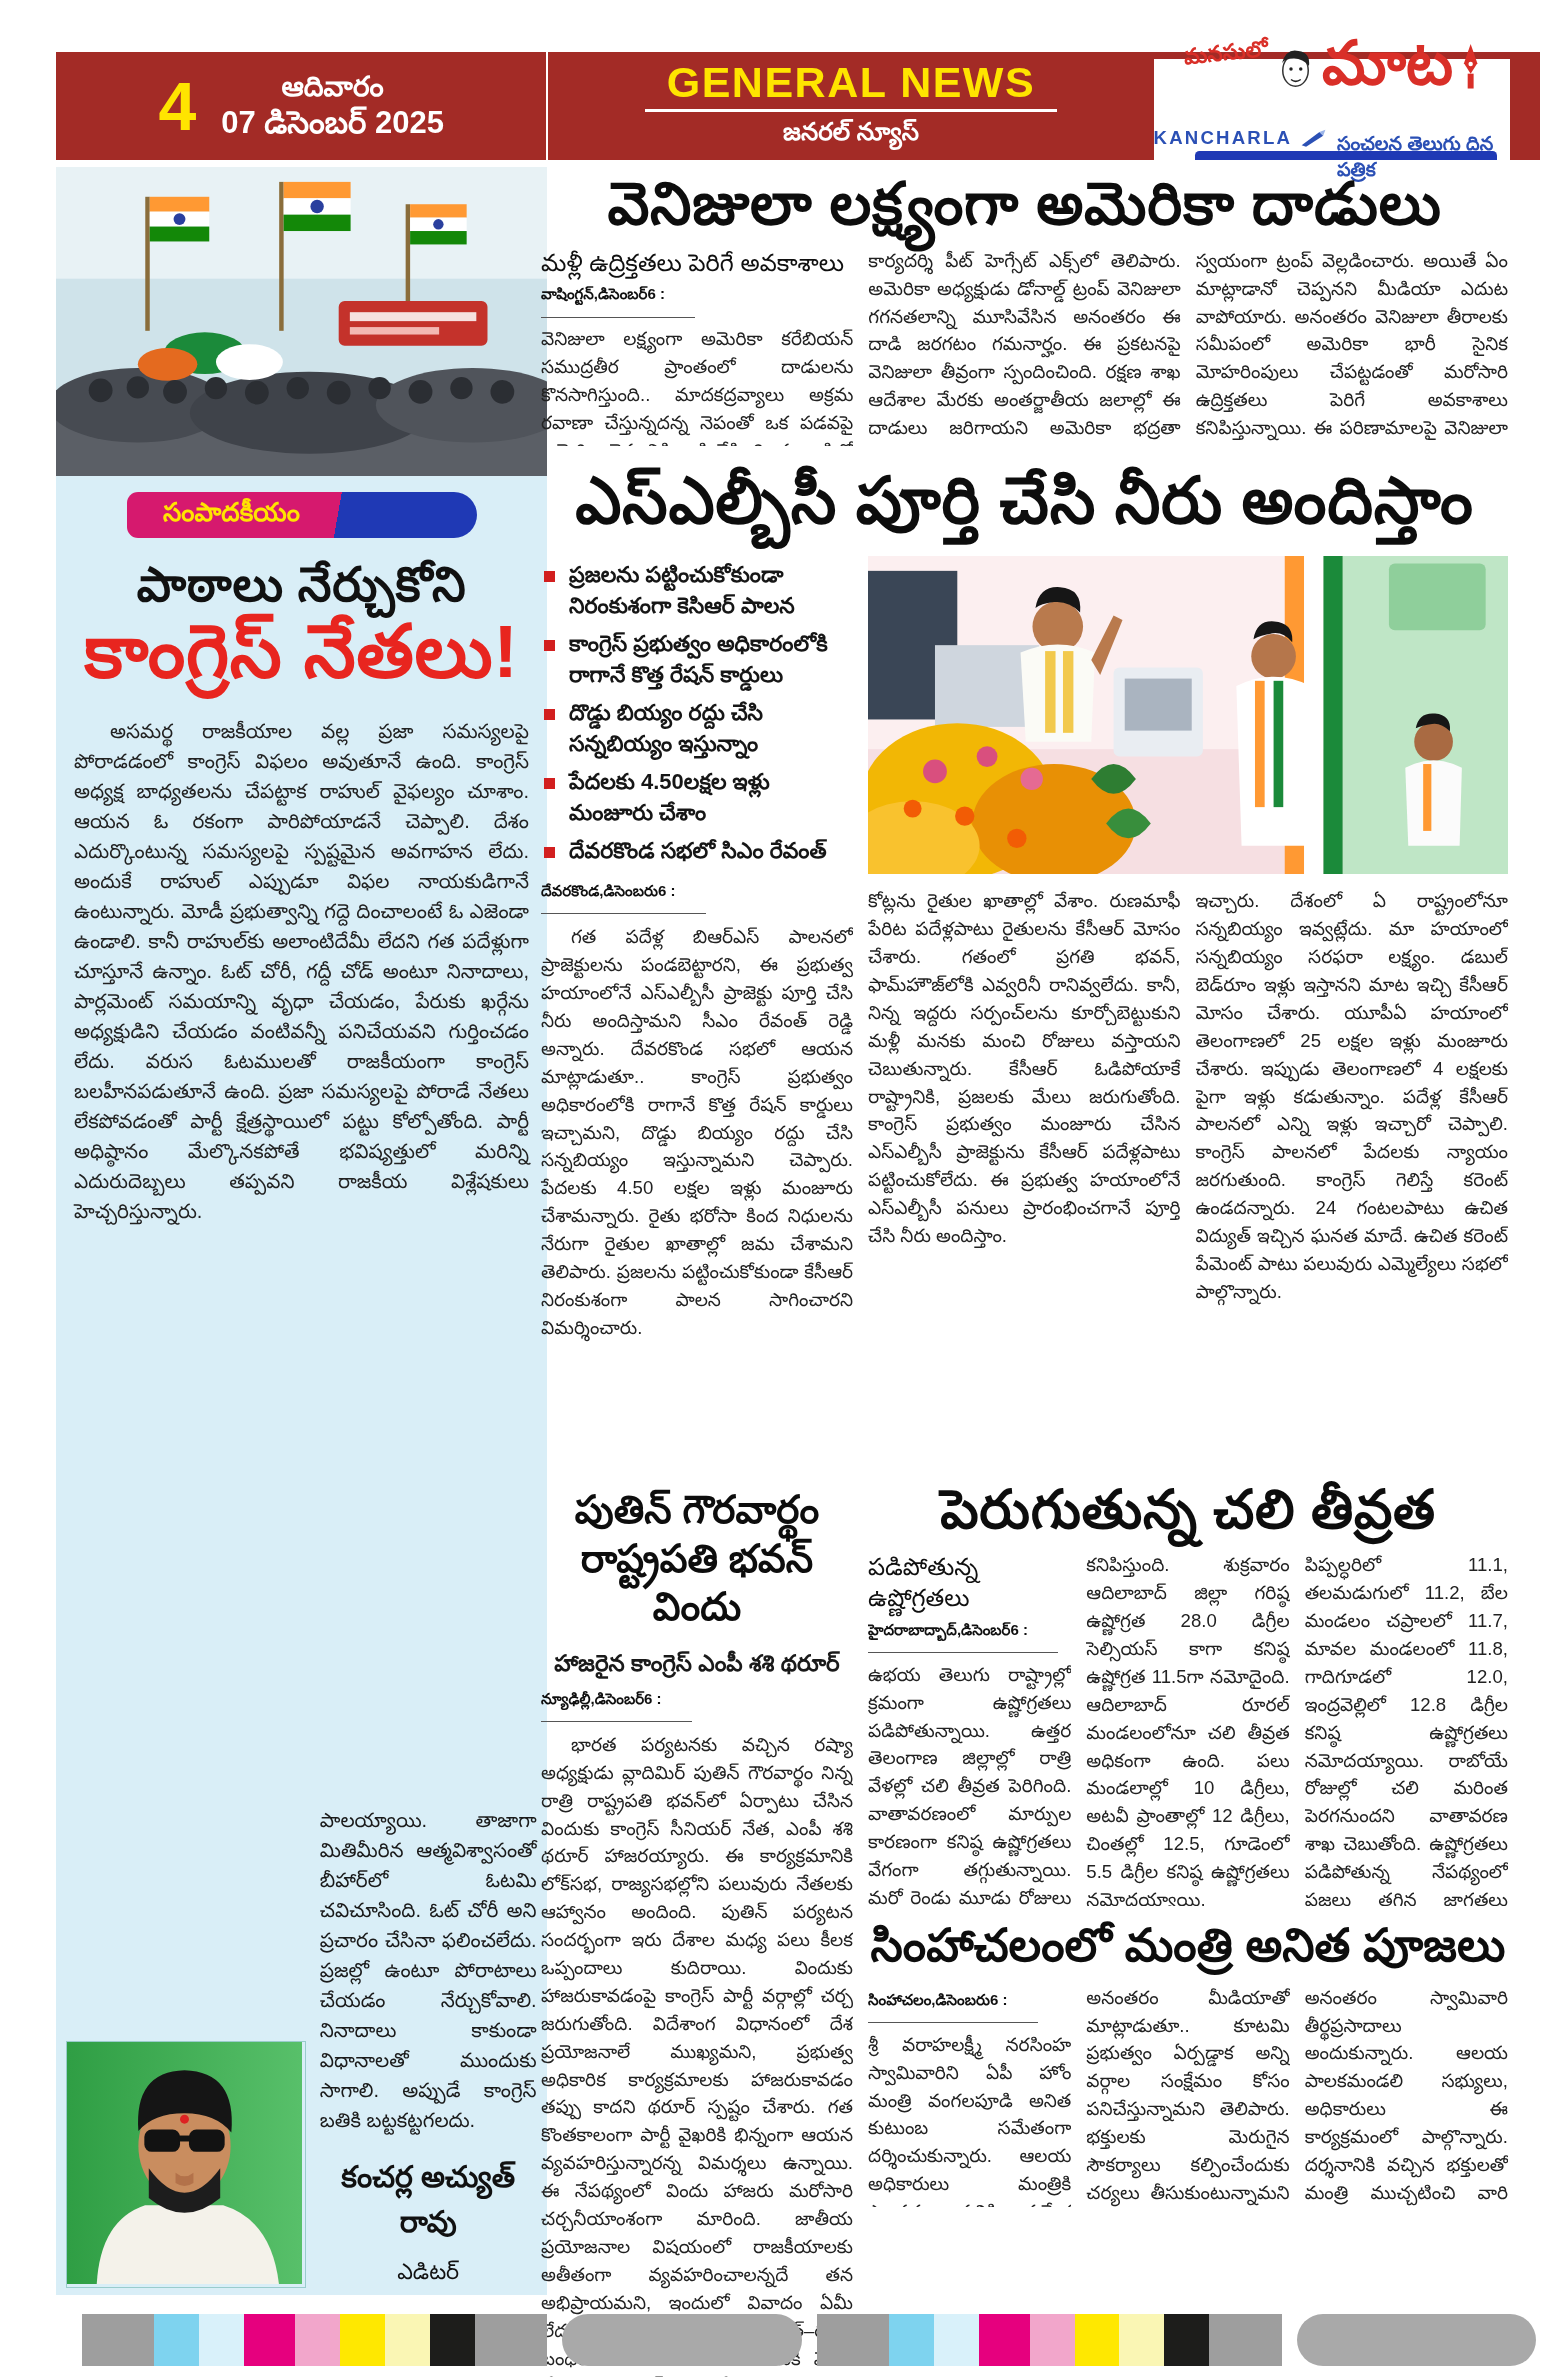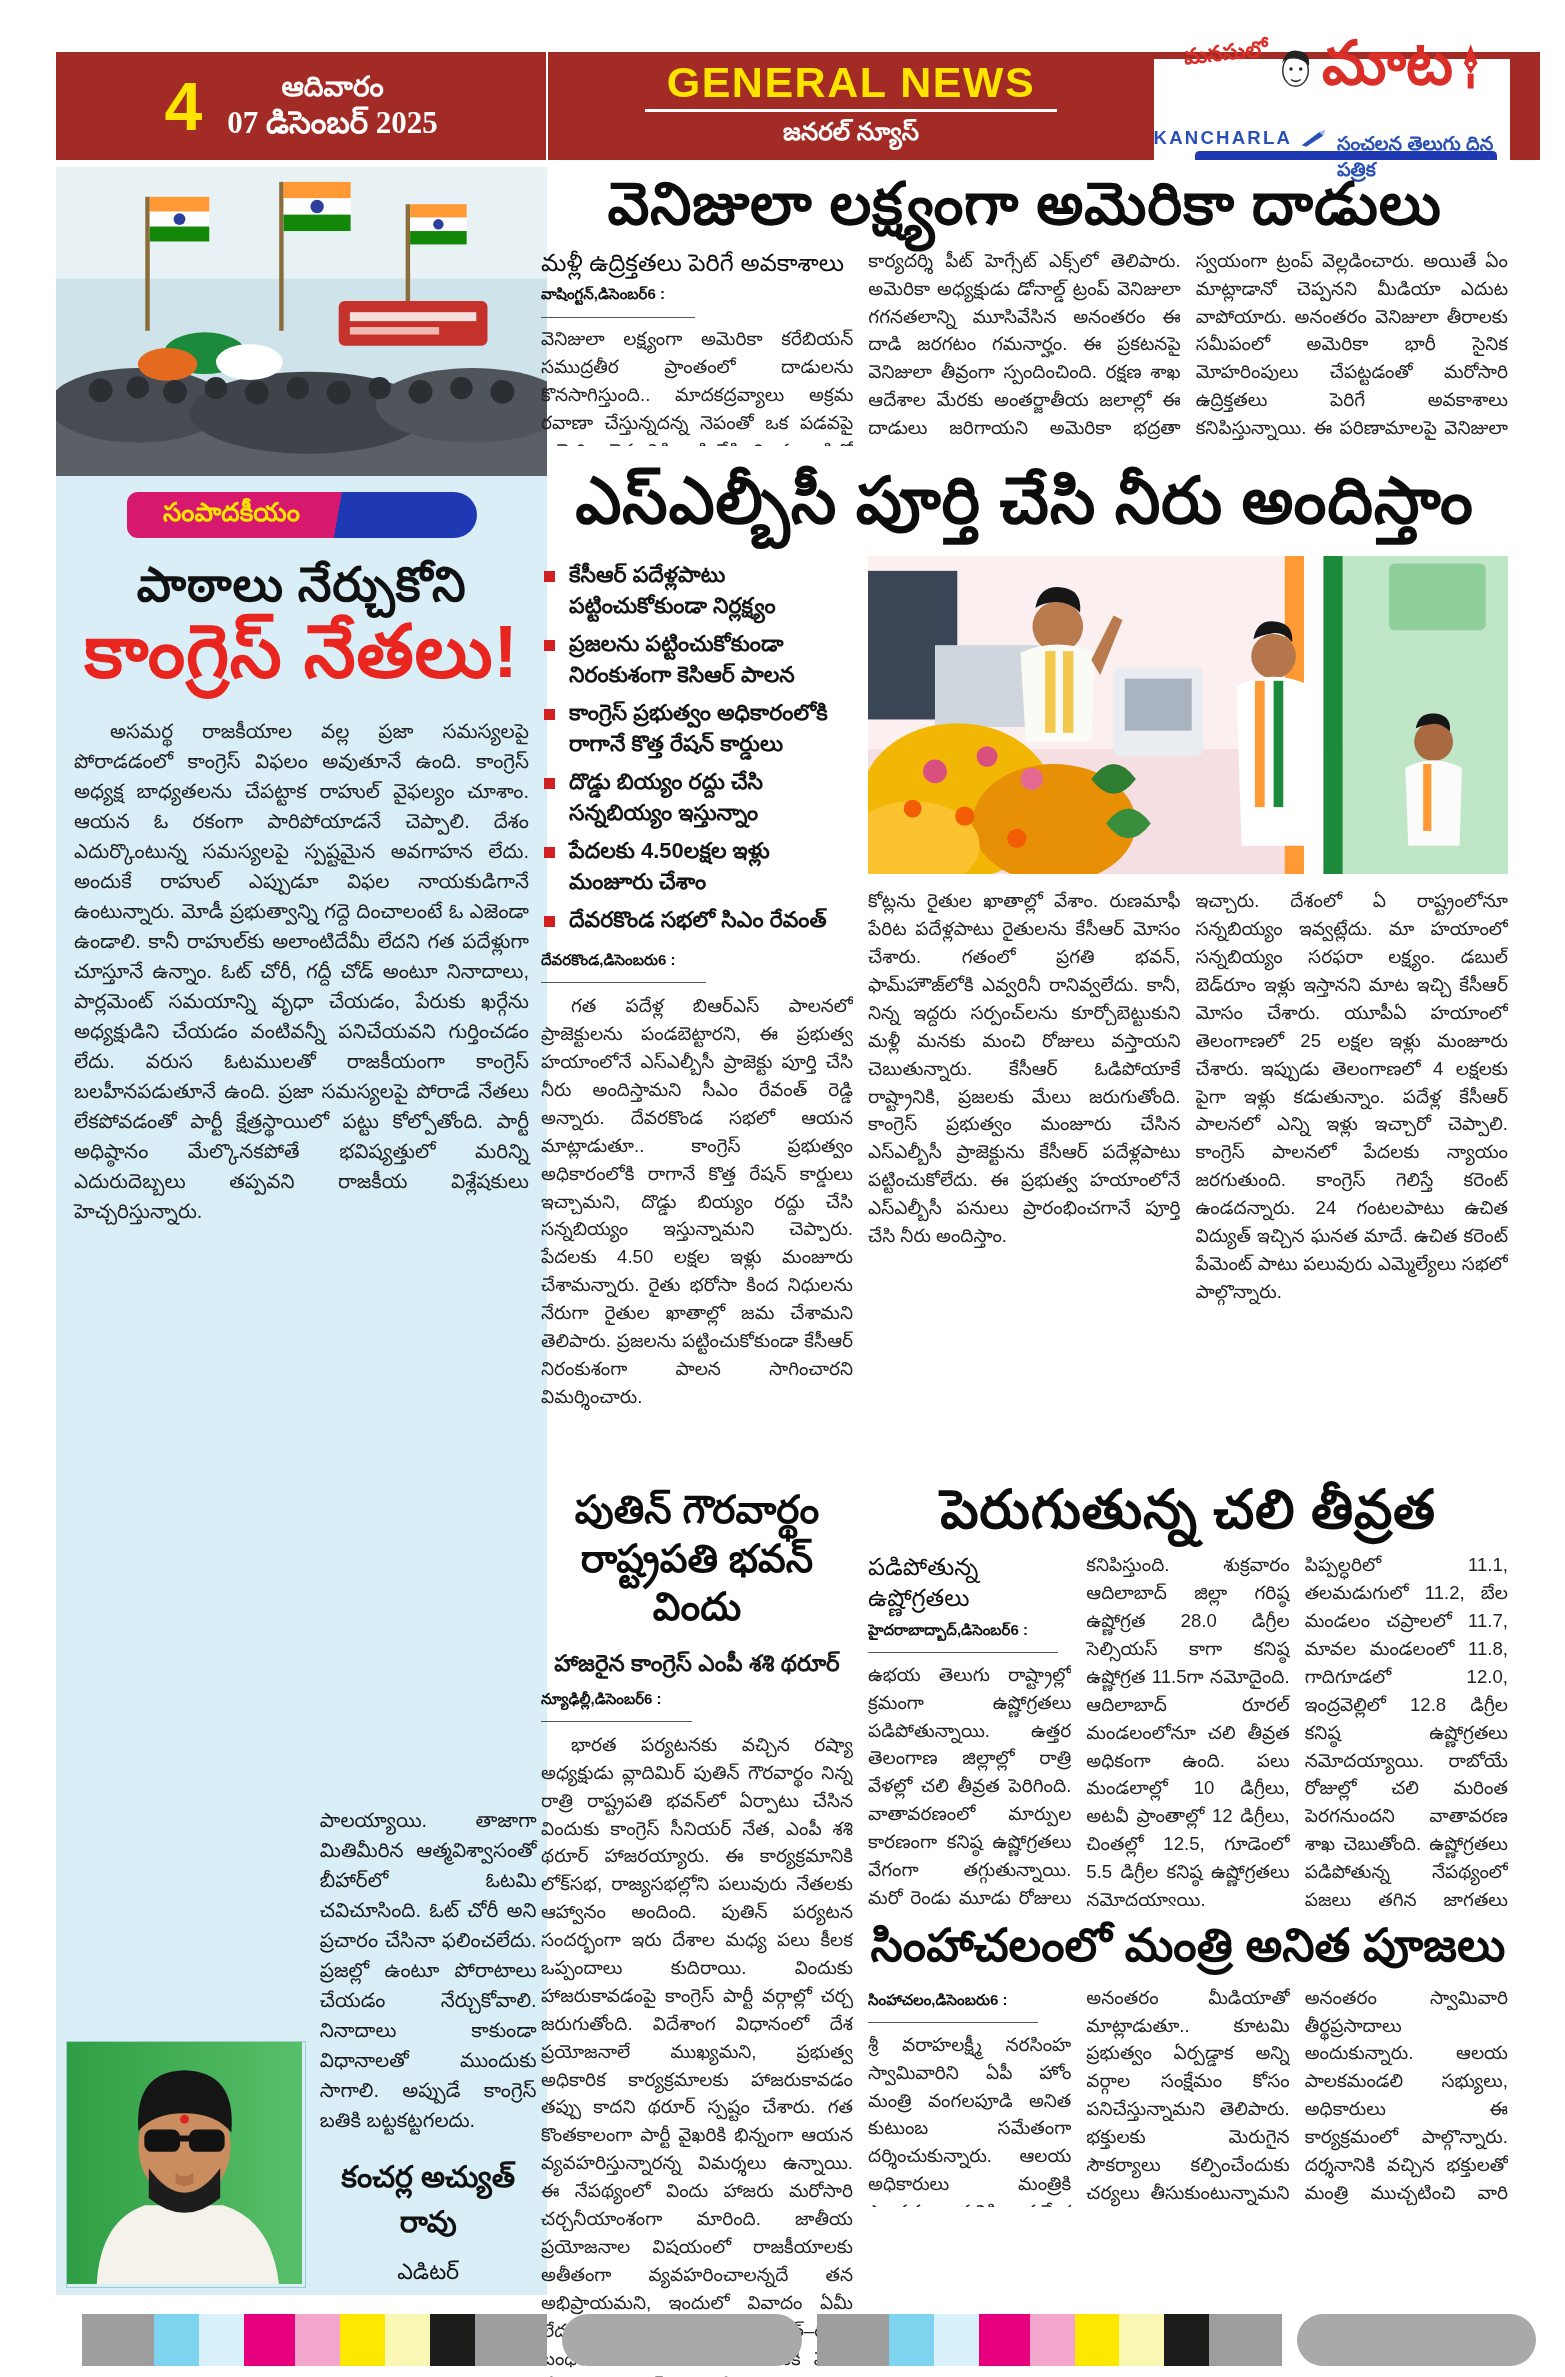--- a/index.html
+++ b/index.html
@@ -7,21 +7,21 @@
     width:1565px;height:2377px;position:relative;background:#ffffff;
     font-family:"Liberation Sans","DejaVu Sans",sans-serif;color:#1a1a1a;
     -webkit-font-smoothing:antialiased;
   }
   .abs{position:absolute;}
 
   
   .header{top:52px;left:56px;width:1484px;height:108px;display:flex;}
   .hdr-left{width:491px;background:#a32b26;display:flex;align-items:center;justify-content:center;gap:25px;}
   .page-num{color:#ffe400;font-size:68px;font-weight:bold;line-height:1;}
-  .hdr-daydate{display:flex;flex-direction:column;align-items:center;color:#ffffff;font-weight:bold;font-family:Liberation Serif, serif;}
+  .hdr-daydate{display:flex;flex-direction:column;align-items:center;color:#ffffff;font-weight:bold;}
   .hdr-day{font-size:28px;line-height:1.25;}
   .hdr-date{font-size:31px;line-height:1.25;}
   .hdr-center{width:606px;background:#a32b26;border-left:2.2px solid #ffffff;display:flex;flex-direction:column;align-items:center;justify-content:center;}
   .banner-en{color:#ffe400;font-size:43px;font-weight:bold;letter-spacing:1.5px;border-bottom:3px solid #ffffff;padding:0 22px 4.5px 22px;line-height:1.05;}
   .banner-te{color:#ffffff;font-size:24.5px;font-weight:bold;margin-top:6px;}
   .logo-box{width:357px;background:#ffffff;border-top:7.4px solid #a32b26;position:relative;display:flex;flex-direction:column;justify-content:center;align-items:center;padding-top:1.5px;}
   .logo-row{display:flex;align-items:flex-end;gap:7.4px;}
   .logo-top{color:#d92f28;font-size:22px;font-weight:bold;transform:rotate(-6deg);margin-bottom:19.3px;}
   .logo-main{color:#d92f28;font-size:61px;font-weight:bold;line-height:.9;}
   .logo-sub-row{display:flex;align-items:center;gap:7.4px;margin-top:1.5px;}
@@ -246,21 +246,20 @@
         <p class="body-txt" style="margin:0;">స్వయంగా ట్రంప్ వెల్లడించారు. అయితే ఏం మాట్లాడానో చెప్పనని మీడియా ఎదుట వాపోయారు. అనంతరం వెనిజులా తీరాలకు సమీపంలో అమెరికా భారీ సైనిక మోహరింపులు చేపట్టడంతో మరోసారి ఉద్రిక్తతలు పెరిగే అవకాశాలు కనిపిస్తున్నాయి. ఈ పరిణామాలపై వెనిజులా అధ్యక్షుడు నికోలస్ మదురో ప్రకటన చేశారు.</p>
       </div>
     </div>
   </div>
 
   <div>
     <div class="a2-head">ఎస్ఎల్బీసీ పూర్తి చేసి  నీరు అందిస్తాం</div>
     <div class="a2-row">
       <div class="a2-left">
         <ul class="bullets">
-          <li>కేసీఆర్ పదేళ్లపాటు పట్టించుకోకుండా నిర్లక్ష్యం</li>
           <li>ప్రజలను పట్టించుకోకుండా నిరంకుశంగా కెసిఆర్ పాలన</li>
           <li>కాంగ్రెస్ ప్రభుత్వం అధికారంలోకి రాగానే కొత్త రేషన్ కార్డులు</li>
           <li>దొడ్డు బియ్యం రద్దు చేసి సన్నబియ్యం ఇస్తున్నాం</li>
           <li>పేదలకు 4.50లక్షల ఇళ్లు మంజూరు చేశాం</li>
           <li>దేవరకొండ సభలో సిఎం రేవంత్</li>
         </ul>
         <span class="dateline">దేవరకొండ,డిసెంబరు6 :</span>
         <p class="body-txt" style="margin:9px 0 0 0;text-indent:30px;">గత పదేళ్ల బిఆర్ఎస్ పాలనలో ప్రాజెక్టులను పండబెట్టారని, ఈ ప్రభుత్వ హయాంలోనే ఎస్ఎల్బీసీ ప్రాజెక్టు పూర్తి చేసి నీరు అందిస్తామని సీఎం రేవంత్ రెడ్డి అన్నారు. దేవరకొండ సభలో ఆయన మాట్లాడుతూ.. కాంగ్రెస్ ప్రభుత్వం అధికారంలోకి రాగానే కొత్త రేషన్ కార్డులు ఇచ్చామని, దొడ్డు బియ్యం రద్దు చేసి సన్నబియ్యం ఇస్తున్నామని చెప్పారు. పేదలకు 4.50 లక్షల ఇళ్లు మంజూరు చేశామన్నారు. రైతు భరోసా కింద నిధులను నేరుగా రైతుల ఖాతాల్లో జమ చేశామని తెలిపారు. ప్రజలను పట్టించుకోకుండా కేసీఆర్ నిరంకుశంగా పాలన సాగించారని విమర్శించారు.</p>
       </div>
       <div class="a2-right">

